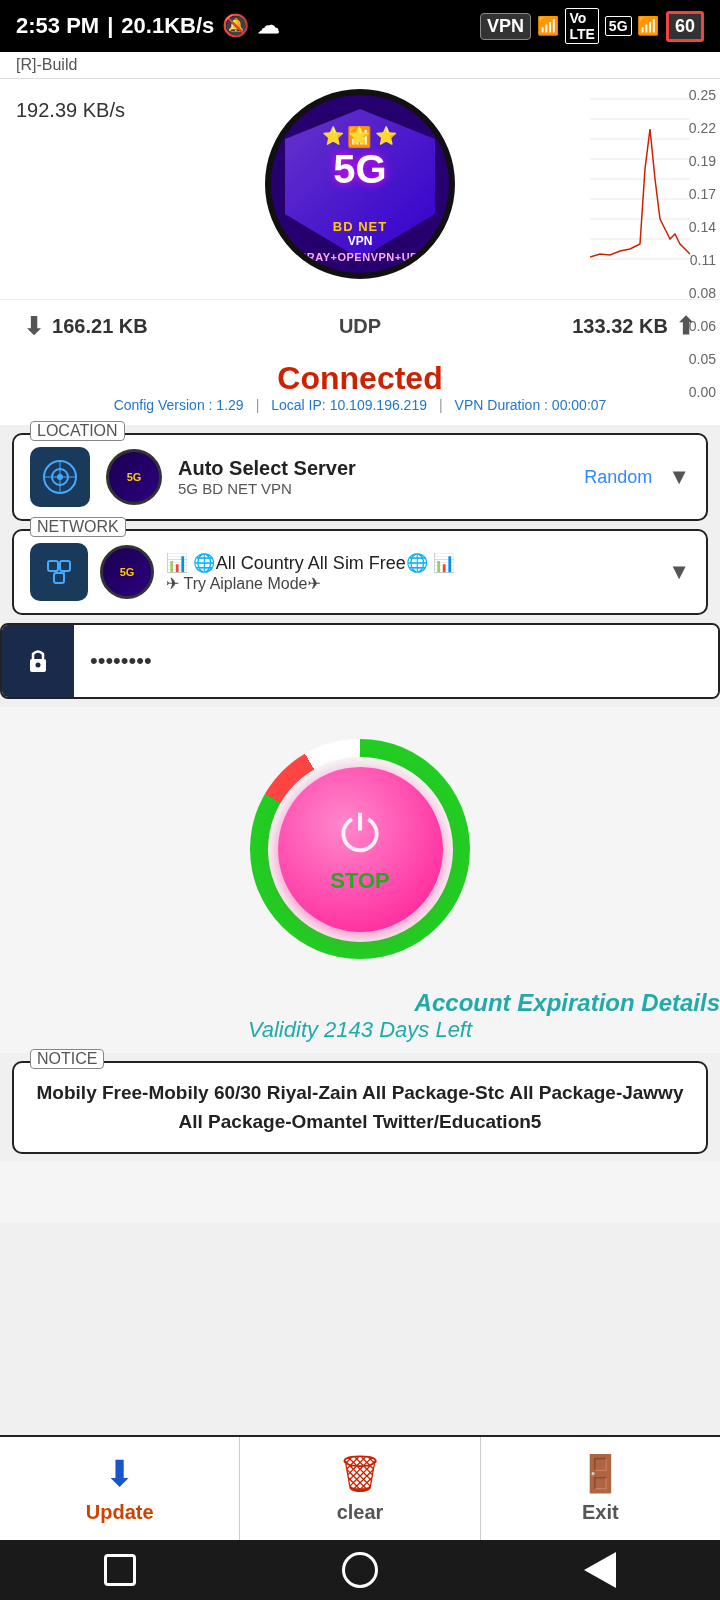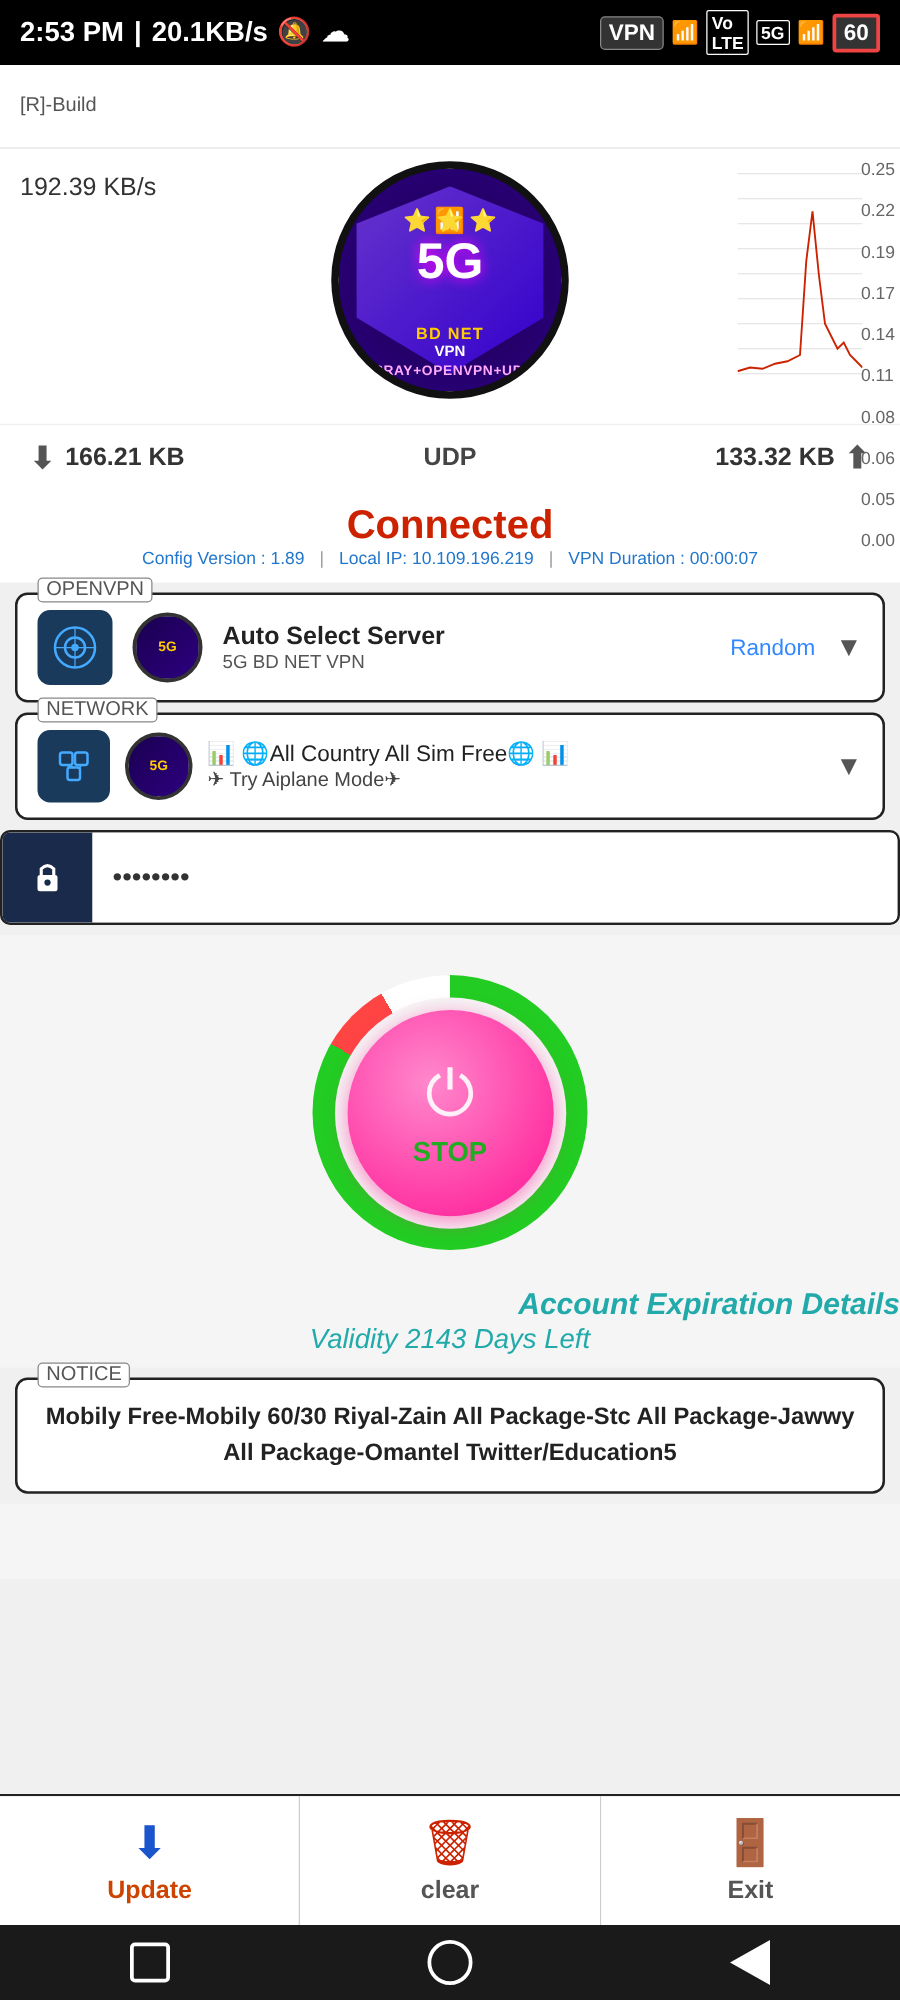--- a/index.html
+++ b/index.html
@@ -39,21 +39,21 @@
       background: #333;
       border: 3px solid #ef4444;
       border-radius: 3px;
       padding: 2px 6px;
       font-size: 16px;
     }
 
     
     .app-header {
       background: #fff;
-      padding: 24px 16px;
+      padding: 4px 16px;
       border-bottom: 1px solid #ddd;
     }
     .build-label {
       font-size: 16px;
       color: #555;
     }
 
     
     .chart-area {
       background: #fff;
@@ -518,21 +518,21 @@
       <line x1="0" y1="90" x2="100" y2="90" stroke="#ccc" stroke-width="0.5"></line>
       <line x1="0" y1="70" x2="100" y2="70" stroke="#ccc" stroke-width="0.5"></line>
       <line x1="0" y1="50" x2="100" y2="50" stroke="#ccc" stroke-width="0.5"></line>
       <line x1="0" y1="30" x2="100" y2="30" stroke="#ccc" stroke-width="0.5"></line>
       <line x1="0" y1="10" x2="100" y2="10" stroke="#ccc" stroke-width="0.5"></line>
 
       <polyline points="0,168 10,165 20,166 30,162 40,160 50,155 55,80 60,40 65,90 70,130 75,140 80,150 85,145 90,155 95,160 100,165" fill="none" stroke="#cc2200" stroke-width="1.5"></polyline>
     </svg>
   </div>
 
-  <div style="position:absolute;right:4px;top:8px;display:flex;flex-direction:column;gap:17px;">
+  <div style="position:absolute;right:4px;top:8px;display:flex;flex-direction:column;gap:17px;align-items:flex-end;">
     <span class="chart-label">0.25</span>
     <span class="chart-label">0.22</span>
     <span class="chart-label">0.19</span>
     <span class="chart-label">0.17</span>
     <span class="chart-label">0.14</span>
     <span class="chart-label">0.11</span>
     <span class="chart-label">0.08</span>
     <span class="chart-label">0.06</span>
     <span class="chart-label">0.05</span>
     <span class="chart-label">0.00</span>
@@ -547,30 +547,30 @@
   <div class="stat-label">UDP</div>
   <div class="stat-item">
     <span>133.32 KB</span>
     <span class="stat-icon-up">⬆</span>
   </div>
 </div>
 
 <div class="connected-section">
   <div class="connected-text">Connected</div>
   <div class="config-info">
-    <span>Config Version : 1.89</span>
+    <span>Config Version : 1.29</span>
     <span class="config-separator">|</span>
     <span>Local IP: 10.109.196.219</span>
     <span class="config-separator">|</span>
     <span>VPN Duration : 00:00:07</span>
   </div>
 </div>
 
 <div class="section-box">
-  <span class="section-label">OPENVPN</span>
+  <span class="section-label">LOCATION</span>
   <div class="section-inner">
     <div class="section-icon">
       <svg width="36" height="36" viewBox="0 0 36 36">
         <circle cx="18" cy="18" r="16" fill="none" stroke="#4af" stroke-width="2"></circle>
         <circle cx="18" cy="18" r="8" fill="none" stroke="#4af" stroke-width="2"></circle>
         <circle cx="18" cy="18" r="3" fill="#4af"></circle>
         <line x1="18" y1="2" x2="18" y2="34" stroke="#4af" stroke-width="1"></line>
         <line x1="2" y1="18" x2="34" y2="18" stroke="#4af" stroke-width="1"></line>
       </svg>
     </div>

